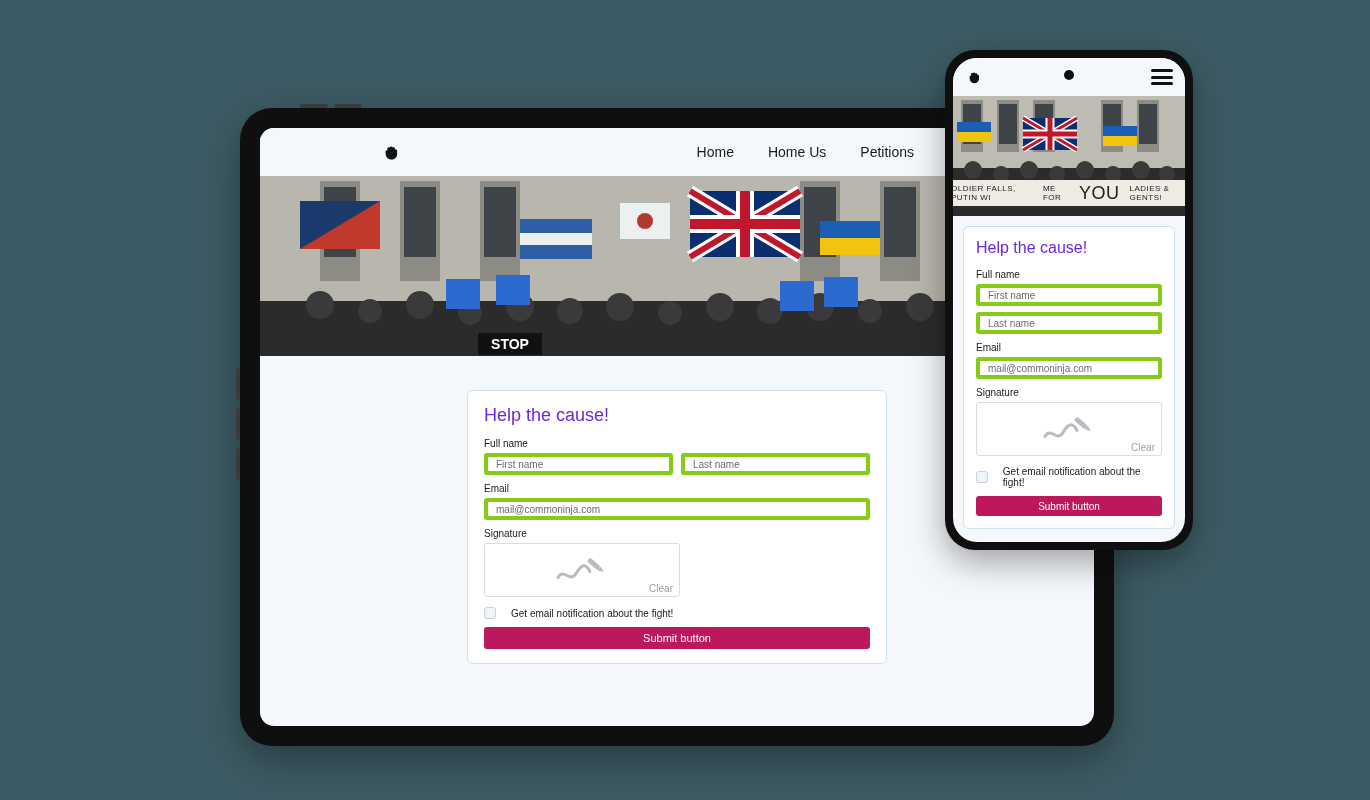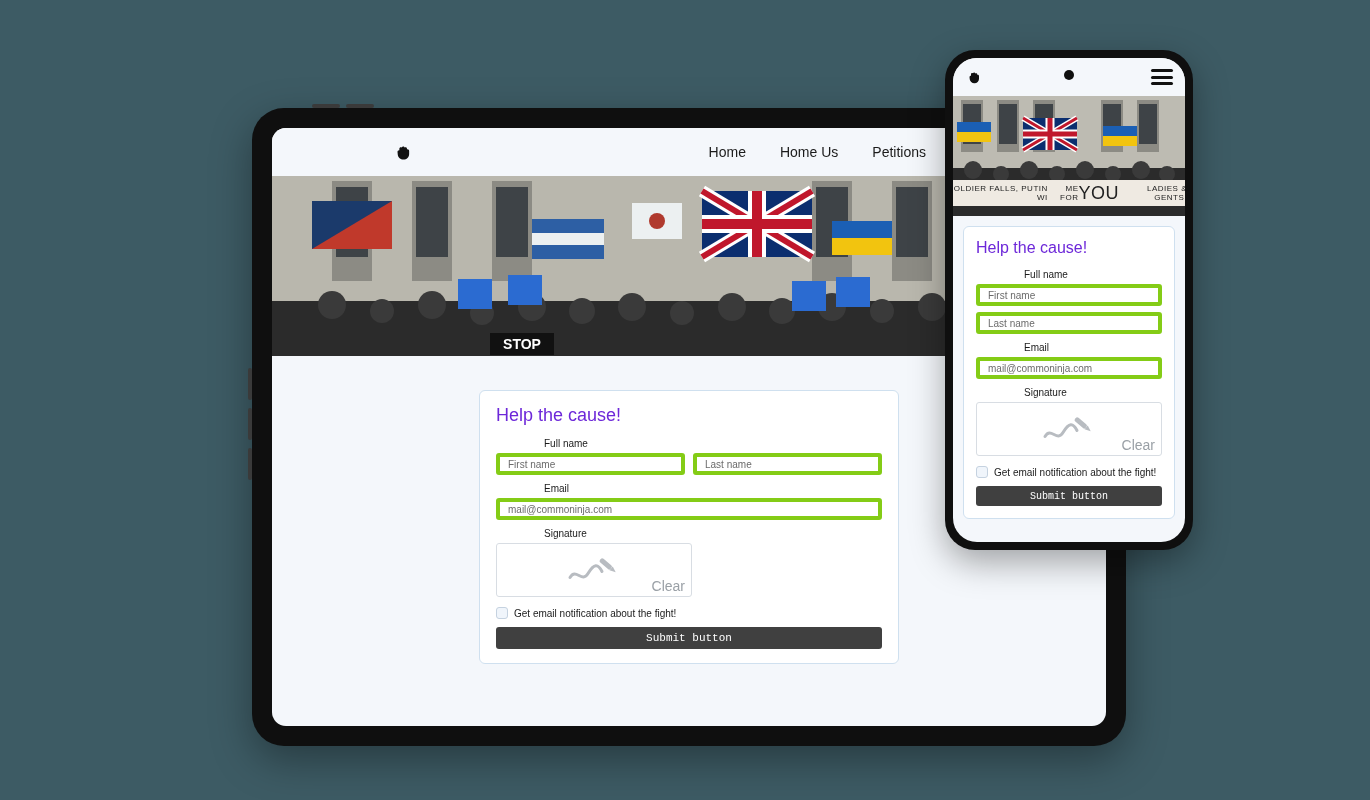--- a/index.html
+++ b/index.html
@@ -8,21 +8,21 @@
     font-family: -apple-system, BlinkMacSystemFont, "Segoe UI", Arial, sans-serif;
     width: 1370px;
     height: 800px;
     position: relative;
     overflow: hidden;
   }
 
   
   .tablet-frame {
     position: absolute;
-    left: 252px;
+    left: 240px;
     top: 108px;
     width: 874px;
     height: 638px;
     background: #0f0f0f;
     border-radius: 32px;
     box-shadow: 0 14px 40px rgba(0,0,0,.35);
   }
   .tablet-btn {
     position: absolute;
     background: #3a3a3a;
@@ -83,21 +83,20 @@
     font-size: 18px;
     margin-bottom: 12px;
   }
   .form-title.mobile { font-size: 18px; }
 
   .form-label {
     font-size: 10px;
     color: #1b1b1b;
     margin-top: 8px;
     margin-bottom: 4px;
-    margin-left: 48px;
   }
   .row { display: flex; gap: 8px; }
   .field {
     flex: 1;
     height: 22px;
     border: 4px solid #84cc16;
     border-radius: 3px;
     background: #fff;
     padding: 0 8px;
     font-size: 10px;
@@ -117,49 +116,48 @@
   .sig-box svg {
     position: absolute;
     left: 50%;
     top: 50%;
     transform: translate(-50%, -55%);
   }
   .sig-clear {
     position: absolute;
     right: 6px;
     bottom: 2px;
-    font-size: 14px;
+    font-size: 10px;
     color: #9aa0a6;
   }
   .check-row {
     display: flex;
     align-items: center;
-    gap: 6px;
+    gap: 15px;
     margin-top: 10px;
     font-size: 10px;
     color: #1b1b1b;
   }
   .checkbox {
     width: 12px; height: 12px;
     border: 1px solid #c5d2e0;
     border-radius: 3px;
     background: #f0f5fb;
   }
   .submit-btn {
     margin-top: 8px;
     width: 100%;
     height: 22px;
     border-radius: 3px;
-    background: #404040;
+    background: #be185d;
     color: #fff;
     font-size: 11px;
     display: flex;
     align-items: center;
     justify-content: center;
-    font-family: Liberation Mono, monospace;
   }
 
   
   .phone-frame {
     position: absolute;
     left: 945px;
     top: 50px;
     width: 248px;
     height: 500px;
     background: #0f0f0f;
@@ -214,25 +212,25 @@
   
   .banner-strip {
     position: absolute;
     bottom: 10px;
     left: -10px;
     right: -10px;
     height: 18px;
     background: #efeae2;
     display: flex;
     align-items: center;
+    gap: 10px;
     padding: 13px 8px;
     font-family: Impact, "Arial Black", sans-serif;
     letter-spacing: .5px;
     color: #222;
-    text-align: right;
   }
   .banner-strip .you { font-size: 18px; }
   .banner-strip .small { font-size: 8px; }
 
   
   .fist-icon { width: 22px; height: 22px; }
   .fist-icon.small { width: 18px; height: 18px; }
 </style>
 </head>
 <body>

